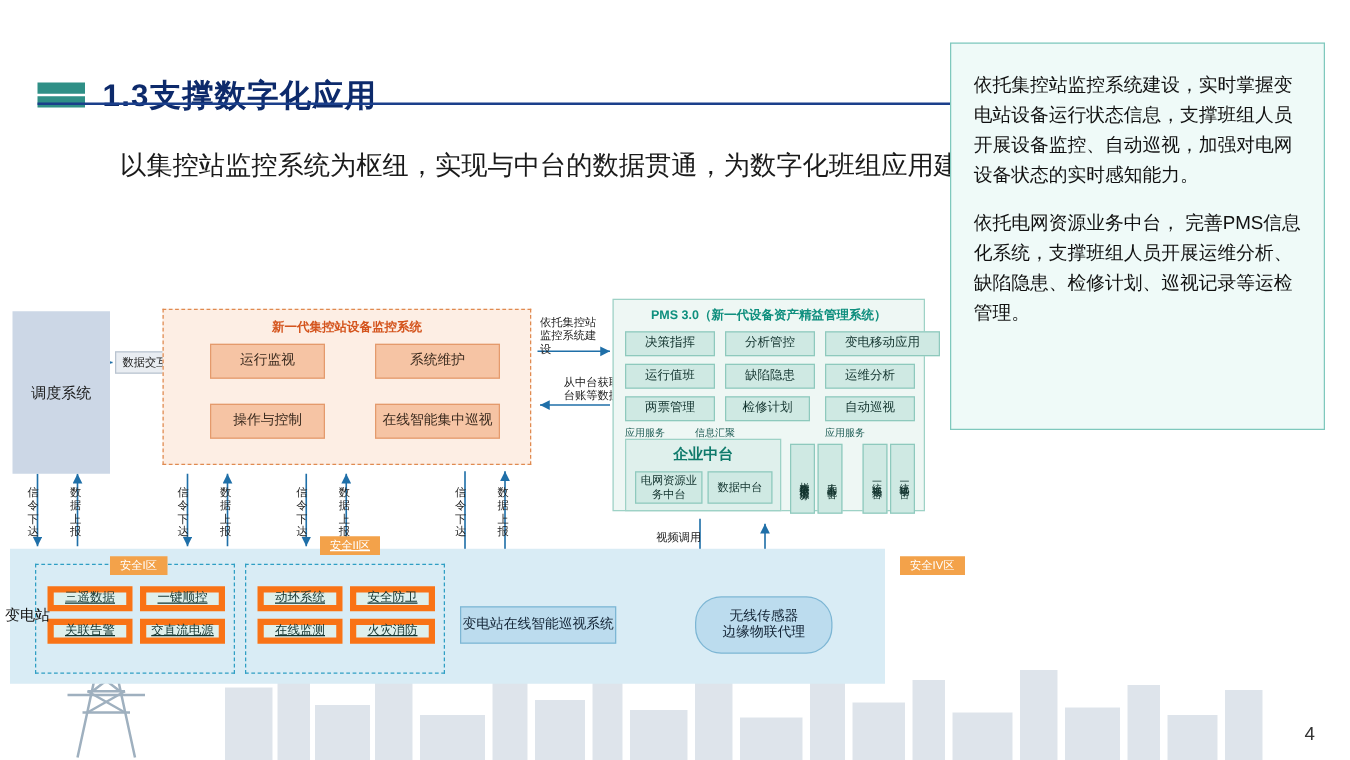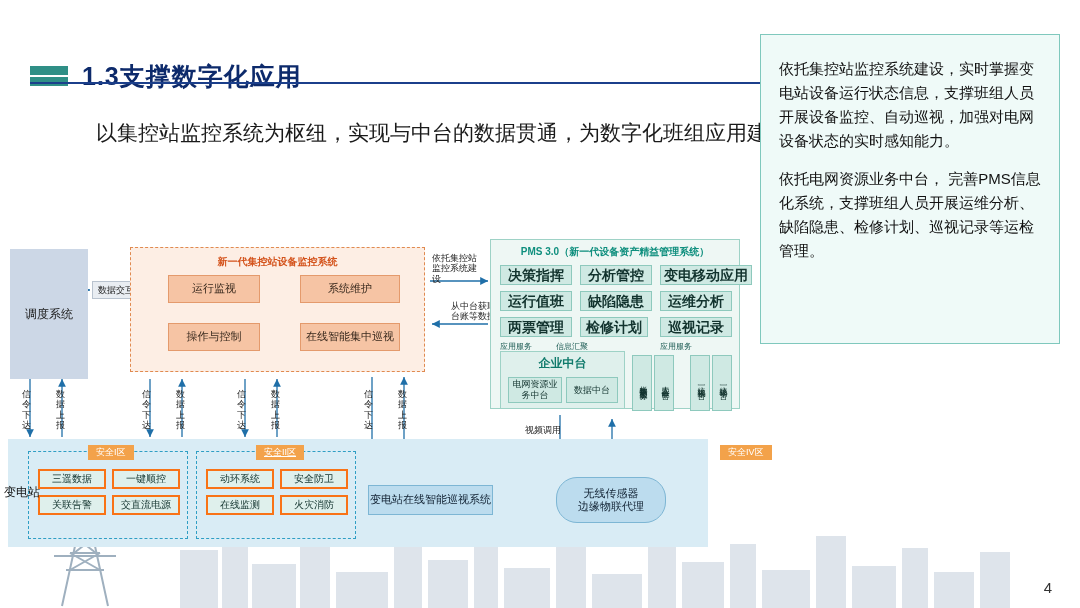--- a/index.html
+++ b/index.html
@@ -50,21 +50,21 @@
   .panel-orange-title{position:absolute;left:130px;top:26px;width:295px;text-align:center;font-size:10px;font-weight:bold;color:#d4541d;}
   .ob{background:#f6c4a4;border:1px solid #e49a6c;color:#3a2a1e;font-size:11px;}
   .ob1{left:168px;top:46px;width:92px;height:28px;}
   .ob2{left:300px;top:46px;width:100px;height:28px;}
   .ob3{left:168px;top:94px;width:92px;height:28px;}
   .ob4{left:300px;top:94px;width:100px;height:28px;}
 
   
   .panel-pms{position:absolute;left:490px;top:10px;width:250px;height:170px;background:#eef7f4;border:1px solid #9ed2c6;box-sizing:border-box;}
   .panel-pms-title{position:absolute;left:490px;top:16px;width:250px;text-align:center;font-size:10px;font-weight:bold;color:#0f8f7e;}
-  .pb{background:#cfe9e3;border:1px solid #8ec9bd;font-size:14px;color:#12332e;font-weight:bold;}
+  .pb{background:#cfe9e3;border:1px solid #8ec9bd;font-size:10px;color:#12332e;}
   .pb1{left:500px;top:36px;width:72px;height:20px;}
   .pb2{left:580px;top:36px;width:72px;height:20px;}
   .pb3{left:660px;top:36px;width:92px;height:20px;}
   .pb4{left:500px;top:62px;width:72px;height:20px;}
   .pb5{left:580px;top:62px;width:72px;height:20px;}
   .pb6{left:660px;top:62px;width:72px;height:20px;}
   .pb7{left:500px;top:88px;width:72px;height:20px;}
   .pb8{left:580px;top:88px;width:68px;height:20px;}
   .pb9{left:660px;top:88px;width:72px;height:20px;}
   .pms-sub{position:absolute;font-size:8px;color:#1a5a52;}
@@ -81,23 +81,23 @@
   .vb3{left:690px;top:126px;width:18px;height:54px;}
   .vb4{left:712px;top:126px;width:18px;height:54px;}
 
   
   .band{position:absolute;left:8px;top:210px;width:700px;height:108px;background:#d9ecf5;}
   .zone{position:absolute;border:1px dashed #2f9ec4;box-sizing:border-box;}
   .z1{left:28px;top:222px;width:160px;height:88px;}
   .z2{left:196px;top:222px;width:160px;height:88px;}
   .zone-tag{position:absolute;background:#f3a24a;color:#fff;font-size:9px;padding:1px 8px;}
   .zt1{left:88px;top:216px;}
-  .zt2{left:256px;top:216px;text-decoration:underline;}
+  .zt2{left:256px;top:200px;text-decoration:underline;}
   .zt3{left:720px;top:216px;}
-  .gb{background:#dff0ec;border:2px solid #f97316;font-size:10px;color:#12332e;}
+  .gb{background:#dff0ec;border:5px solid #f97316;font-size:10px;color:#12332e;text-decoration:underline;}
   .gb1{left:38px;top:240px;width:68px;height:20px;}
   .gb2{left:112px;top:240px;width:68px;height:20px;}
   .gb3{left:38px;top:266px;width:68px;height:20px;}
   .gb4{left:112px;top:266px;width:68px;height:20px;}
   .gb5{left:206px;top:240px;width:68px;height:20px;}
   .gb6{left:280px;top:240px;width:68px;height:20px;}
   .gb7{left:206px;top:266px;width:68px;height:20px;}
   .gb8{left:280px;top:266px;width:68px;height:20px;}
 
   .bigblue{background:#bcdcee;border:1px solid #7db6d4;font-size:11px;color:#123;}
@@ -236,21 +236,21 @@
     <div class="panel-pms"></div>
     <div class="panel-pms-title">PMS 3.0（新一代设备资产精益管理系统）</div>
     <div class="box pb pb1">决策指挥</div>
     <div class="box pb pb2">分析管控</div>
     <div class="box pb pb3">变电移动应用</div>
     <div class="box pb pb4">运行值班</div>
     <div class="box pb pb5">缺陷隐患</div>
     <div class="box pb pb6">运维分析</div>
     <div class="box pb pb7">两票管理</div>
     <div class="box pb pb8">检修计划</div>
-    <div class="box pb pb9">巡视记录</div>
+    <div class="box pb pb9">自动巡视</div>
     <div class="pms-sub" style="left:500px;top:112px;">应用服务</div>
     <div class="pms-sub" style="left:556px;top:112px;">信息汇聚</div>
     <div class="pms-sub" style="left:660px;top:112px;">应用服务</div>
 
     <div class="panel-mid"></div>
     <div class="mid-title">企业中台</div>
     <div class="box mb mb1">电网资源业务中台</div>
     <div class="box mb mb2">数据中台</div>
     <div class="vbox vb1">样本数据模型服务</div>
     <div class="vbox vb2">人工智能中台</div>

